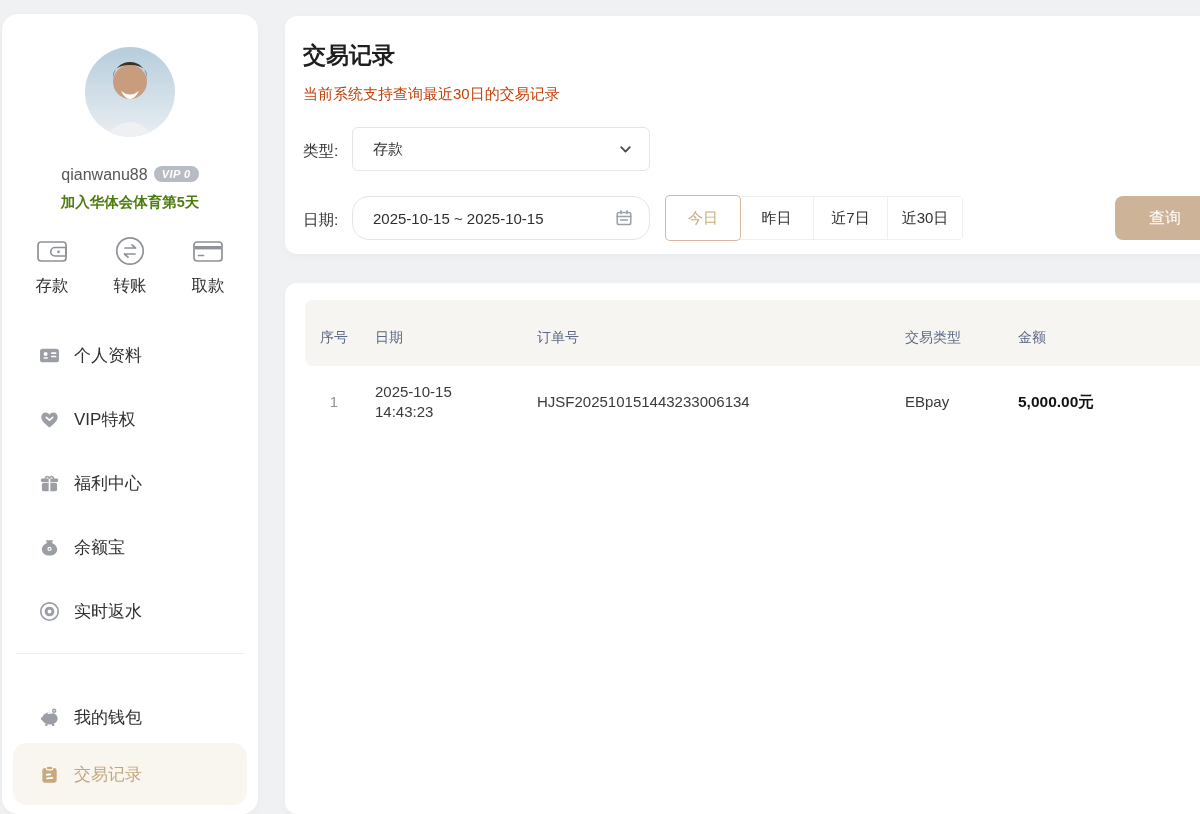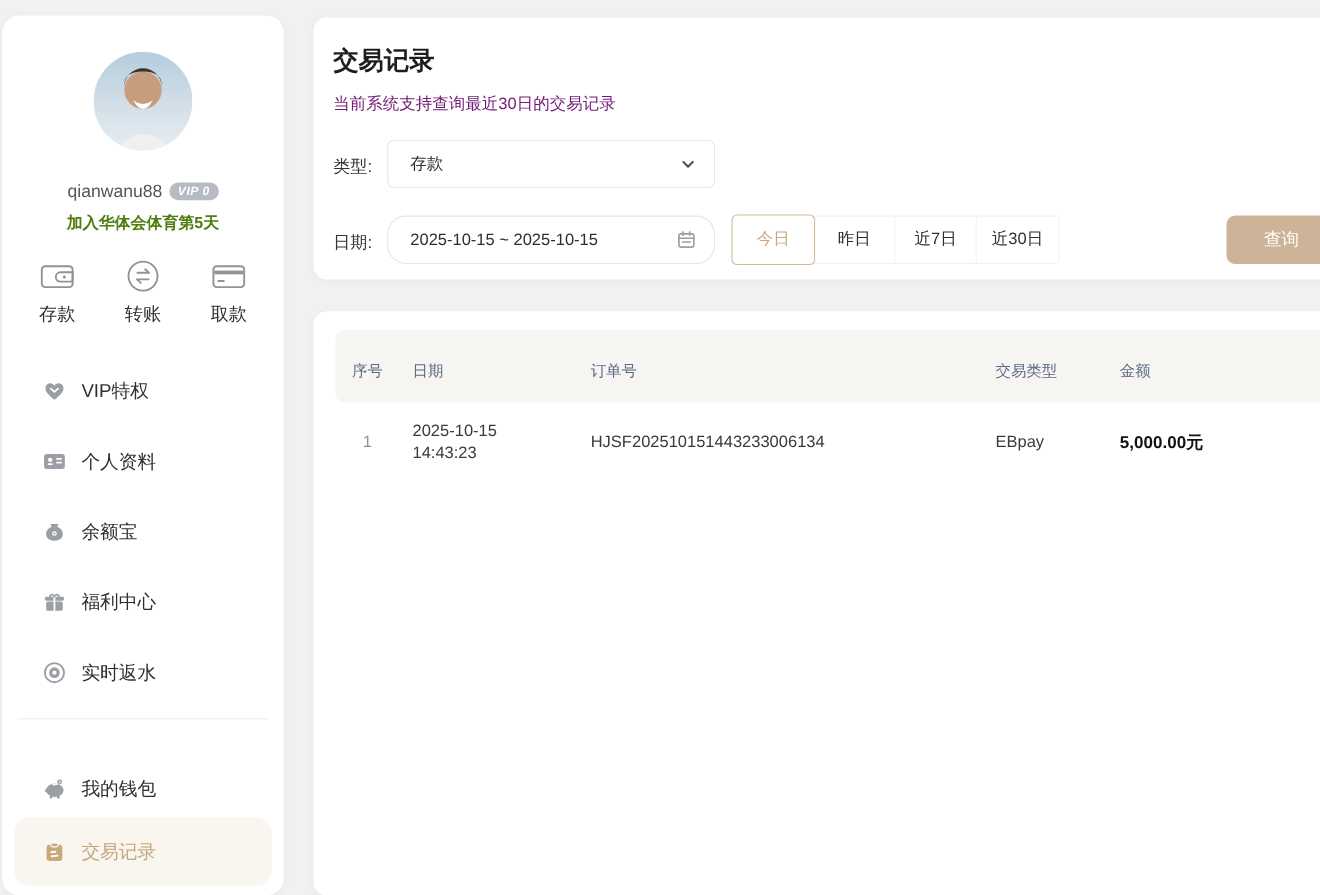--- a/index.html
+++ b/index.html
@@ -30,21 +30,21 @@
 
   .divider { position:absolute; top:639px; left:14px; right:14px; height:1px; background:#ededed; }
 
   .wallet-item { position:absolute; top:671px; left:0; right:0; height:64px; display:flex; align-items:center; padding-left:37px; cursor:pointer; }
   .active-item { position:absolute; top:729px; left:11px; width:234px; height:62px; border-radius:14px; background:#f9f5ef; display:flex; align-items:center; padding-left:26px; cursor:pointer; }
   .active-item .nav-label { color:#c5a67e; }
 
   
   .filter-card { left:285px; top:16px; width:950px; height:238px; border-radius:12px; }
   .fc-title { position:absolute; left:18px; top:24px; font-size:23px; font-weight:700; color:#1e1e1e; }
-  .fc-subtitle { position:absolute; left:18px; top:69px; font-size:15px; color:#701a75; }
+  .fc-subtitle { position:absolute; left:18px; top:69px; font-size:15px; color:#c2410c; }
   .field-label { position:absolute; left:18px; font-size:15.5px; color:#333; }
   .type-label { top:125px; }
   .date-label { top:194px; }
   .select-box, .date-box {
     position:absolute; left:67px; width:298px; height:44px;
     border:1px solid #e5e5e5; border-radius:6px; background:#fff;
     display:flex; align-items:center; padding:0 16px 0 20px; cursor:pointer;
   }
   .select-box { top:111px; }
   .date-box { top:180px;border-radius:17px; }
@@ -126,58 +126,58 @@
         </svg>
       </span>
       <span class="qa-label">取款</span>
     </div>
   </div>
 
   <nav class="nav">
     <div class="nav-item">
       <span class="nav-icon">
         <svg width="21" height="21" viewBox="0 0 20 20">
-          <path d="M10 17.6 C5 13.6 2.2 10.9 2.2 7.6 C2.2 5.2 4.1 3.3 6.4 3.3 C8 3.3 9.3 4.2 10 5.4 C10.7 4.2 12 3.3 13.6 3.3 C15.9 3.3 17.8 5.2 17.8 7.6 C17.8 10.9 15 13.6 10 17.6 Z" fill="#9b9ea4"></path>
-          <path d="M6.9 7.9 L10 10.7 L13.1 7.9" fill="none" stroke="#fff" stroke-width="1.6" stroke-linecap="round" stroke-linejoin="round"></path>
-        </svg>
-      </span>
-      <span class="nav-label">VIP特权</span>
-    </div>
-    <div class="nav-item">
-      <span class="nav-icon">
-        <svg width="21" height="21" viewBox="0 0 20 20">
           <rect x="1" y="3.5" width="18" height="13" rx="2.5" fill="#9b9ea4"></rect>
           <circle cx="6.3" cy="8.6" r="1.9" fill="#fff"></circle>
           <rect x="4.2" y="11.6" width="4.4" height="1.5" rx="0.75" fill="#fff"></rect>
           <rect x="11.4" y="7" width="5.2" height="1.5" rx="0.75" fill="#fff"></rect>
           <rect x="11.4" y="10.2" width="5.2" height="1.5" rx="0.75" fill="#fff"></rect>
         </svg>
       </span>
       <span class="nav-label">个人资料</span>
     </div>
     <div class="nav-item">
       <span class="nav-icon">
         <svg width="21" height="21" viewBox="0 0 20 20">
-          <path d="M7.6 5.6 L6.6 3.2 h6.8 L12.4 5.6 c3.1 1.2 4.9 3.6 4.9 6.2 c0 3.6 -3.3 5.9 -7.3 5.9 s-7.3 -2.3 -7.3 -5.9 c0 -2.6 1.8 -5 4.9 -6.2 z" fill="#9b9ea4"></path>
-          <circle cx="10" cy="11.4" r="2" fill="#fff"></circle>
-          <circle cx="10" cy="11.4" r="0.9" fill="#9b9ea4"></circle>
-        </svg>
-      </span>
-      <span class="nav-label">余额宝</span>
+          <path d="M10 17.6 C5 13.6 2.2 10.9 2.2 7.6 C2.2 5.2 4.1 3.3 6.4 3.3 C8 3.3 9.3 4.2 10 5.4 C10.7 4.2 12 3.3 13.6 3.3 C15.9 3.3 17.8 5.2 17.8 7.6 C17.8 10.9 15 13.6 10 17.6 Z" fill="#9b9ea4"></path>
+          <path d="M6.9 7.9 L10 10.7 L13.1 7.9" fill="none" stroke="#fff" stroke-width="1.6" stroke-linecap="round" stroke-linejoin="round"></path>
+        </svg>
+      </span>
+      <span class="nav-label">VIP特权</span>
     </div>
     <div class="nav-item">
       <span class="nav-icon">
         <svg width="21" height="21" viewBox="0 0 20 20">
           <rect x="1.8" y="5.2" width="16.4" height="3.4" rx="1.2" fill="#9b9ea4"></rect>
           <rect x="2.8" y="9.4" width="14.4" height="8" rx="1.6" fill="#9b9ea4"></rect>
           <rect x="9.2" y="5.2" width="1.6" height="12.2" fill="#fff"></rect>
           <path d="M6 4.8 q1.8 -3 4 0 q2.2 -3 4 0" fill="none" stroke="#9b9ea4" stroke-width="1.5" stroke-linecap="round"></path>
         </svg>
       </span>
       <span class="nav-label">福利中心</span>
+    </div>
+    <div class="nav-item">
+      <span class="nav-icon">
+        <svg width="21" height="21" viewBox="0 0 20 20">
+          <path d="M7.6 5.6 L6.6 3.2 h6.8 L12.4 5.6 c3.1 1.2 4.9 3.6 4.9 6.2 c0 3.6 -3.3 5.9 -7.3 5.9 s-7.3 -2.3 -7.3 -5.9 c0 -2.6 1.8 -5 4.9 -6.2 z" fill="#9b9ea4"></path>
+          <circle cx="10" cy="11.4" r="2" fill="#fff"></circle>
+          <circle cx="10" cy="11.4" r="0.9" fill="#9b9ea4"></circle>
+        </svg>
+      </span>
+      <span class="nav-label">余额宝</span>
     </div>
     <div class="nav-item">
       <span class="nav-icon">
         <svg width="21" height="21" viewBox="0 0 20 20">
           <circle cx="10" cy="10" r="8.3" fill="none" stroke="#9b9ea4" stroke-width="1.6"></circle>
           <circle cx="10" cy="10" r="4.6" fill="#9b9ea4"></circle>
           <circle cx="10" cy="10" r="1.8" fill="#fff"></circle>
         </svg>
       </span>
       <span class="nav-label">实时返水</span>

